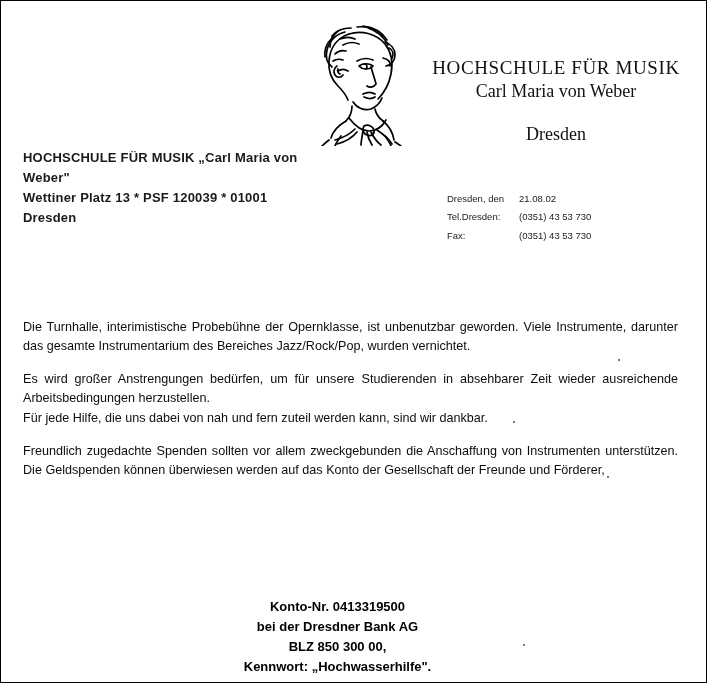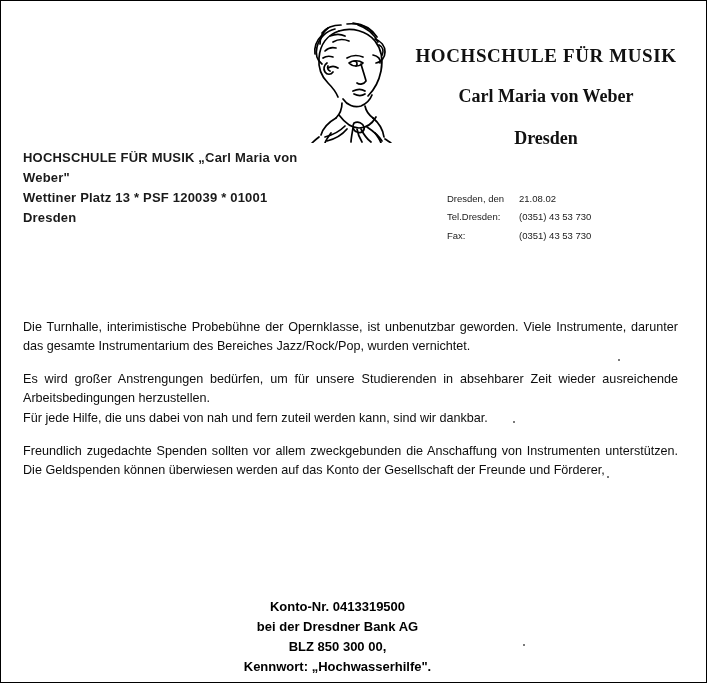--- a/index.html
+++ b/index.html
@@ -17,28 +17,27 @@
     height: 683px;
     background: #ffffff;
     overflow: hidden;
     border: 1px solid #000000;
     box-sizing: border-box;
   }
 
   
   #letterhead {
     position: absolute;
-    left: 294px;
+    left: 304px;
     top: 10px;
     width: 390px;
     height: 135px;
     display: flex;
     flex-direction: row;
-    align-items: flex-start;
-    font-weight: bold;
+    align-items: flex-end;
   }
   #portrait {
     width: 112px;
     height: 132px;
     flex: 0 0 112px;
   }
   #portrait svg { display: block; }
   #masthead {
     flex: 1 1 auto;
     padding-top: 34px;
@@ -48,21 +47,21 @@
   }
   .mast-1 {
     font-size: 19px;
     letter-spacing: 0.6px;
     line-height: 1.15;
     white-space: nowrap;
   }
   .mast-2 {
     font-size: 18px;
     line-height: 1.3;
-    margin-top: 18px;
+    margin-top: 1px;
   }
   .mast-3 {
     font-size: 18px;
     line-height: 1.3;
     margin-top: 19px;
   }
 
   
   #sender {
     position: absolute;

